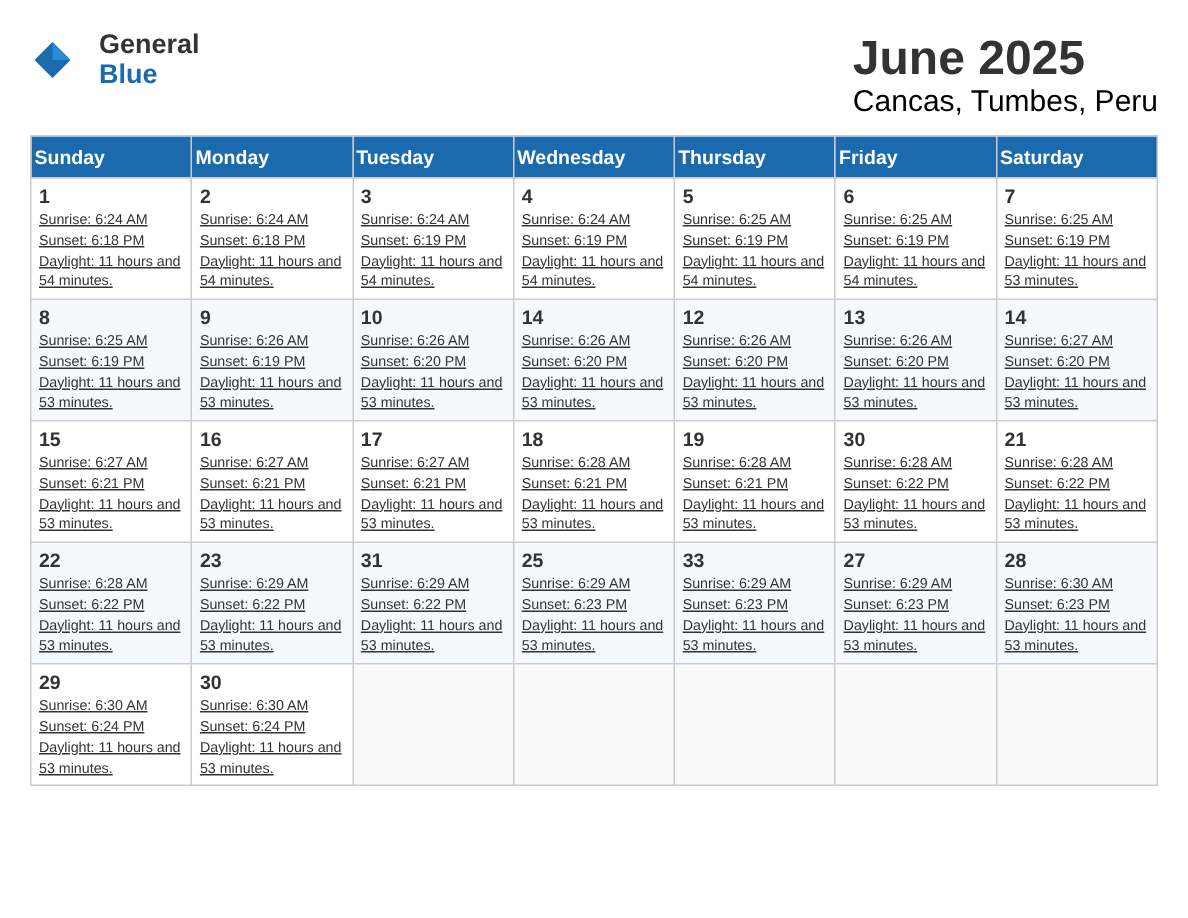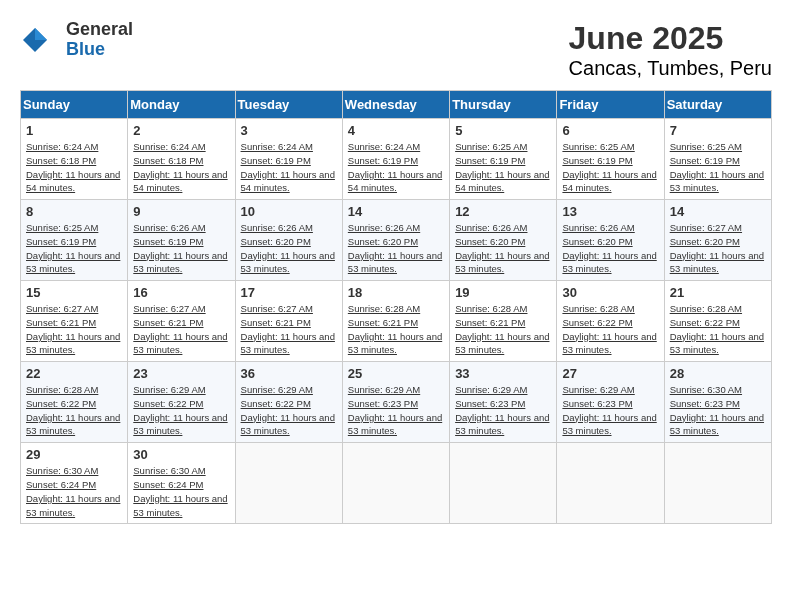--- a/index.html
+++ b/index.html
@@ -312,21 +312,21 @@
       </td>
         <td>
         <span class="day-num">23</span>
         <div class="day-info">
           <span>Sunrise: 6:29 AM</span><br>
           <span>Sunset: 6:22 PM</span><br>
           <span>Daylight: 11 hours and 53 minutes.</span>
         </div>
       </td>
         <td>
-        <span class="day-num">36</span>
+        <span class="day-num">31</span>
         <div class="day-info">
           <span>Sunrise: 6:29 AM</span><br>
           <span>Sunset: 6:22 PM</span><br>
           <span>Daylight: 11 hours and 53 minutes.</span>
         </div>
       </td>
         <td>
         <span class="day-num">25</span>
         <div class="day-info">
           <span>Sunrise: 6:29 AM</span><br>

